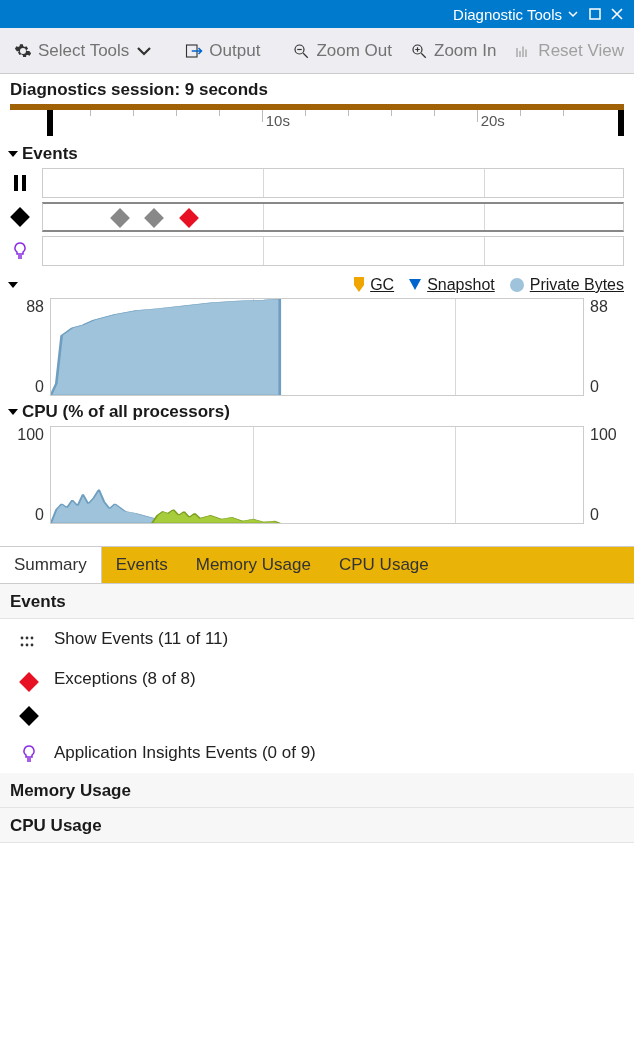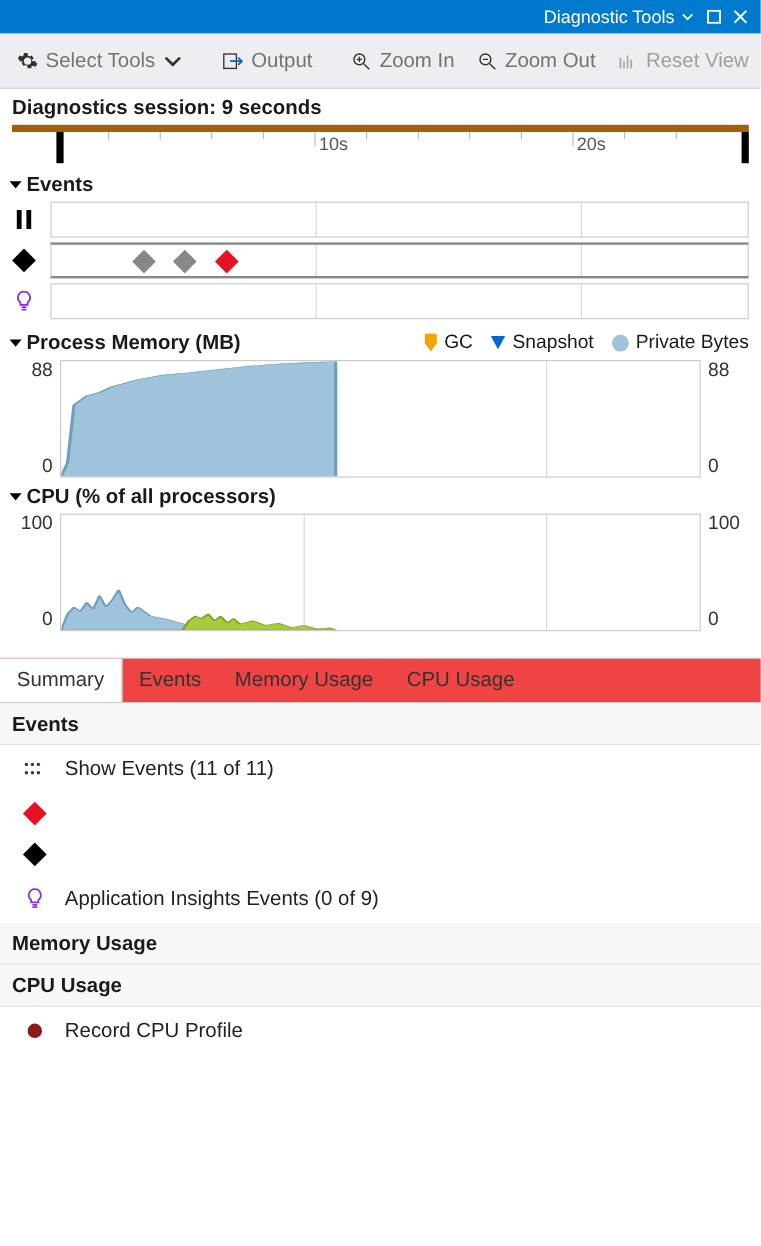--- a/index.html
+++ b/index.html
@@ -115,20 +115,21 @@
     transform: rotate(90deg);
     margin-right: 2px;
   }
   .legend {
     margin-left: auto;
     display: flex;
     align-items: center;
     gap: 14px;
     font-size: 16px;
     font-weight: 400;
+    text-decoration: underline;
   }
   .legend .lg { display: flex; align-items: center; gap: 5px; }
 
   
   .chart-outer { padding: 0 10px; }
   .track {
     display: flex;
     align-items: center;
     gap: 12px;
     margin-bottom: 4px;
@@ -185,21 +186,21 @@
   .mem-plot { height: 98px; }
   .cpu-plot { height: 98px; }
 
   
   .lower {
     margin-top: 22px;
     border-top: 1px solid #ccc;
   }
   .tabs {
     display: flex;
-    background: #ef4444;
+    background: #eab308;
     border-bottom: 1px solid #ccc;
     font-size: 17px;
   }
   .tabs .tab {
     padding: 8px 14px;
     color: #333;
     cursor: pointer;
   }
   .tabs .tab.active {
     background: #fff;
@@ -207,21 +208,21 @@
   }
   .subhead {
     padding: 8px 10px 6px;
     font-size: 17px;
     font-weight: 600;
     border-bottom: 1px solid #e5e5e5;
     background: #f7f7f7;
   }
   .row-link {
     display: flex;
-    align-items: center;
+    align-items: flex-end;
     gap: 14px;
     padding: 10px 18px;
     font-size: 17px;
     color: #222;
     cursor: pointer;
   }
   .row-link .ricon { width: 22px; display: flex; justify-content: center; }
 </style>
 </head>
 <body>
@@ -261,31 +262,31 @@
         <rect x="2" y="4" width="14" height="16" fill="none" stroke="#333" stroke-width="1.5"></rect>
         <path d="M9 12 H22 M18 8 L22 12 L18 16" stroke="#0066cc" stroke-width="2" fill="none"></path>
       </svg>
     <span>Output</span>
   </div>
   <div class="sep"></div>
   <div class="tbtn">
     <svg class="icon" viewBox="0 0 24 24">
         <circle cx="10" cy="10" r="6" fill="none" stroke="#333" stroke-width="1.6"></circle>
         <path d="M15 15 L21 21" stroke="#333" stroke-width="1.6"></path>
-        <path d="M7 10 H13 M10 7 V13" stroke="#333" stroke-width="1.6"></path>
-      </svg>
-    <span>Zoom In</span>
+        <path d="M7 10 H13" stroke="#333" stroke-width="1.6"></path>
+      </svg>
+    <span>Zoom Out</span>
   </div>
   <div class="tbtn">
     <svg class="icon" viewBox="0 0 24 24">
         <circle cx="10" cy="10" r="6" fill="none" stroke="#333" stroke-width="1.6"></circle>
         <path d="M15 15 L21 21" stroke="#333" stroke-width="1.6"></path>
-        <path d="M7 10 H13" stroke="#333" stroke-width="1.6"></path>
-      </svg>
-    <span>Zoom Out</span>
+        <path d="M7 10 H13 M10 7 V13" stroke="#333" stroke-width="1.6"></path>
+      </svg>
+    <span>Zoom In</span>
   </div>
   <div class="tbtn disabled">
     <svg class="icon" viewBox="0 0 24 24">
         <path d="M4 20 V8 M8 20 V12 M12 20 V6 M16 20 V10" stroke="#aaa" stroke-width="2"></path>
       </svg>
     <span>Reset View</span>
   </div>
 </div>
 
 <div class="session">Diagnostics session: 9 seconds</div>
@@ -353,21 +354,20 @@
     </div>
     <div class="lane events">
       <div class="gridv" style="left:38%"></div>
       <div class="gridv" style="left:76%"></div>
     </div>
   </div>
 </div>
 
 <div class="sect">
   <span class="tri"></span>
-  <span>Process Memory (MB)</span>
   <div class="legend">
     <div class="lg">
         <svg width="12" height="16">
           <path d="M1 0 H11 V8 L6 15 L1 8 Z" fill="#f0a500"></path>
         </svg>
         <span>GC</span>
       </div>
     <div class="lg">
         <svg width="14" height="14">
           <path d="M1 1 H13 L7 12 Z" fill="#0066cc"></path>
@@ -446,40 +446,33 @@
           <circle cx="8" cy="10" r="1.4" fill="#333"></circle>
           <circle cx="13" cy="10" r="1.4" fill="#333"></circle>
         </svg>
     </div>
     <span>Show Events (11 of 11)</span>
   </div>
   <div class="row-link">
     <div class="ricon">
         <div class="diamond red"></div>
       </div>
+    <span>Exceptions (8 of 8)</span>
   </div>
   <div class="row-link">
     <div class="ricon">
         <div class="diamond black"></div>
       </div>
   </div>
   <div class="row-link">
     <div class="ricon lamp-icon">
       <svg viewBox="0 0 16 18" width="16" height="18">
           <path d="M8 1a5 5 0 0 0-3 9v2h6v-2a5 5 0 0 0-3-9z" fill="none" stroke="#8a2be2" stroke-width="1.5"></path>
           <path d="M6 14h4M6 16h4" stroke="#8a2be2" stroke-width="1.5"></path>
         </svg>
     </div>
     <span>Application Insights Events (0 of 9)</span>
   </div>
 
   <div class="subhead">Memory Usage</div>
 
   <div class="subhead">CPU Usage</div>
-  <div class="row-link">
-    <div class="ricon">
-      <svg width="16" height="16" viewBox="0 0 16 16">
-          <circle cx="8" cy="8" r="6" fill="#8b1a1a"></circle>
-        </svg>
-    </div>
-    <span>Record CPU Profile</span>
-  </div>
 </div>
 
 </body></html>

